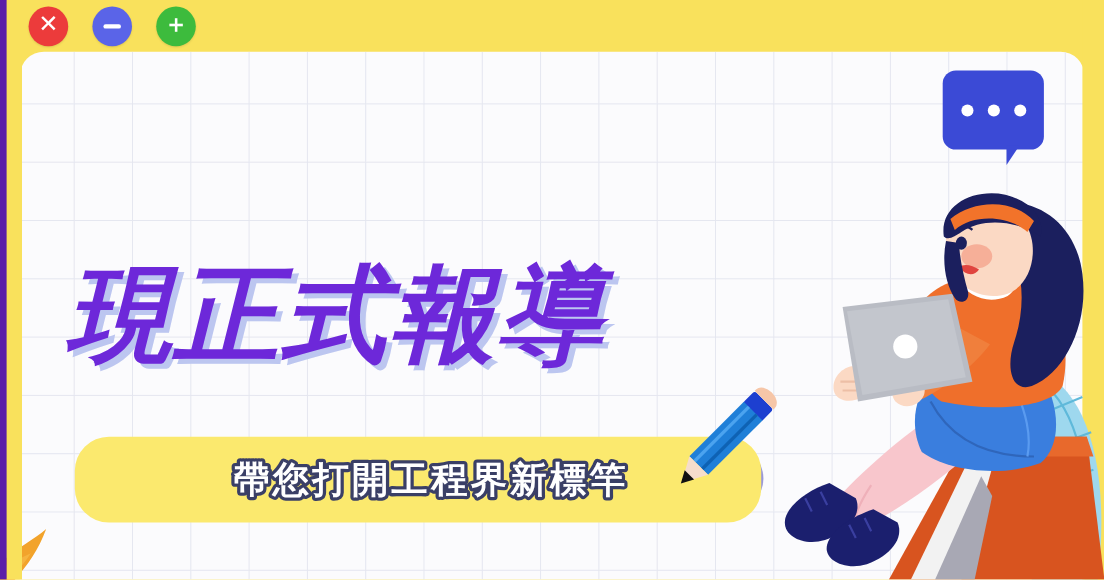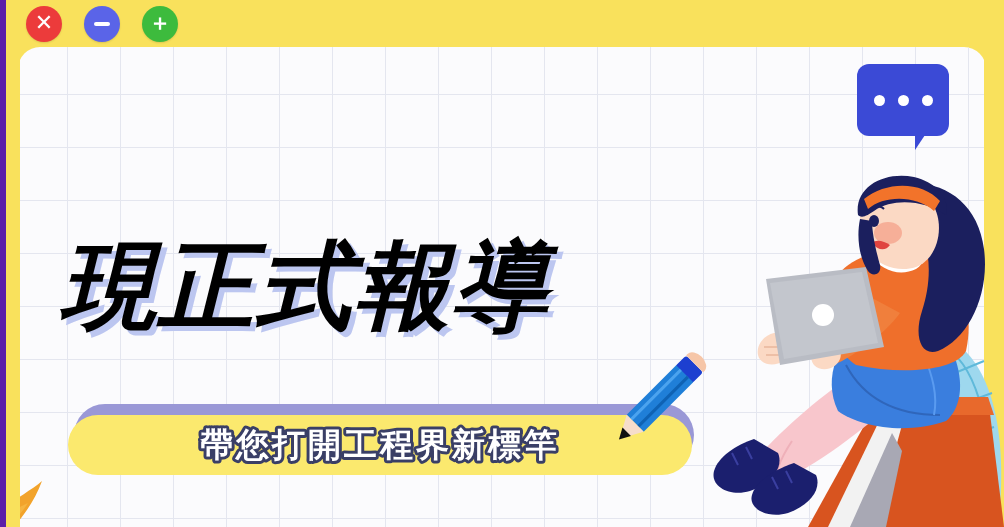--- a/index.html
+++ b/index.html
@@ -67,34 +67,34 @@
     color:#2b3fd0;
     font-weight:bold;
     letter-spacing:2px;
     text-shadow:5px 5px 0 #bcc6f0;
     line-height:1.0;
     white-space:nowrap;
   }
   .line1{ font-size:86px; }
   .line2{
     position:absolute; left:60px; top:238px; z-index:20;
-    color:#000000; font-weight:bold; font-size:96px; letter-spacing:2px;
+    color:#6d28d9; font-weight:bold; font-size:96px; letter-spacing:2px;
     text-shadow:5px 5px 0 #bcc6f0; line-height:1.0; white-space:nowrap;
     font-style:italic;
   }
 
   
   .pill-shadow{
     position:absolute; left:74px; top:404px; width:620px; height:62px;
     background:#9a98d6; border-radius:31px; z-index:14;
   }
   .pill{
-    position:absolute; left:68px; top:415px; width:624px; height:60px;
+    position:absolute; left:68px; top:397px; width:624px; height:78px;
     background:#fbe96e; border-radius:31px; z-index:15;
-    display:flex; align-items:center; justify-content:center;
+    display:flex; align-items:center; justify-content:flex-end;
   }
 
   
   .pencil{
     position:absolute; left:600px; top:345px; width:110px; height:115px;
     z-index:22;
   }
 
   
   .bubble{

